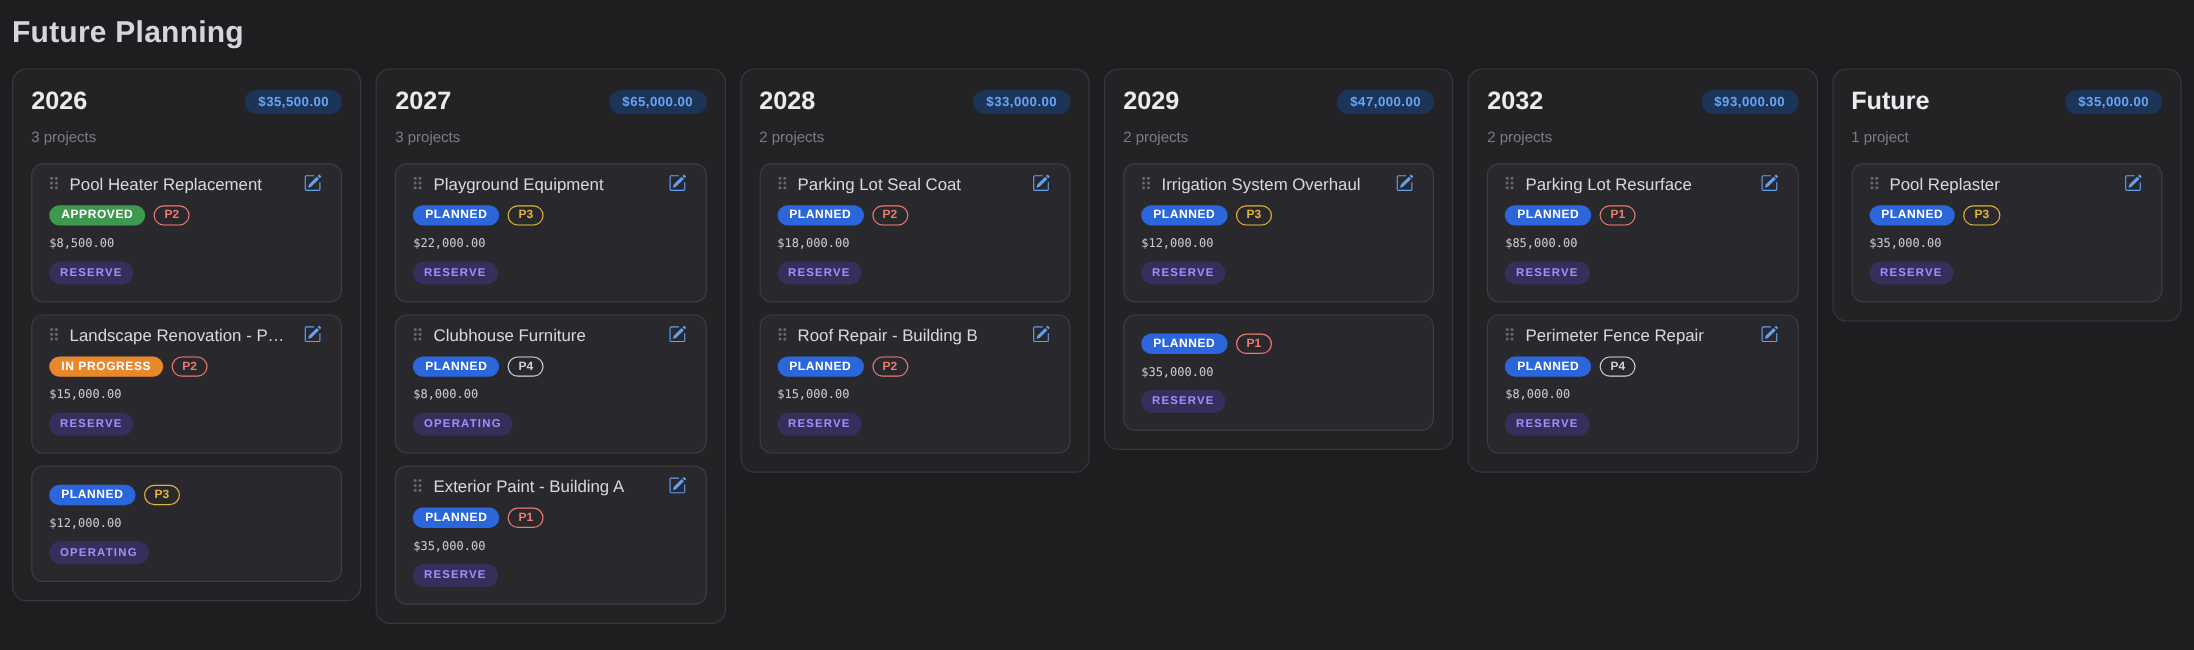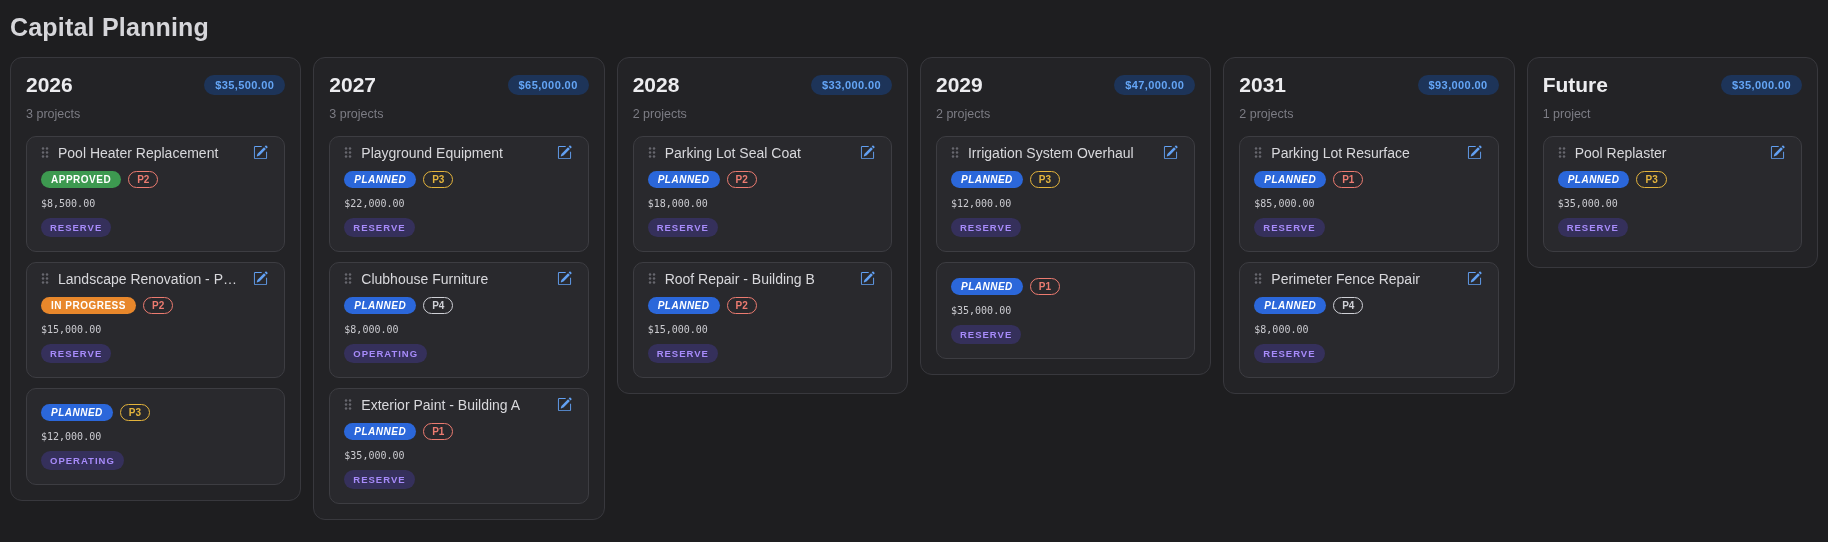--- a/index.html
+++ b/index.html
@@ -43,21 +43,21 @@
     background:none; border:none; cursor:pointer; flex:0 0 auto;
     display:flex; align-items:center; padding:2px;
   }
 
   .badge-row { display:flex; align-items:center; gap:7px; margin-top:9px; }
   .pill {
     color:#fff; font-size:10px; font-weight:700; letter-spacing:.5px;
     padding:3px 10px; border-radius:999px; white-space:nowrap;
   }
   .pill.approved    { background:var(--status_approved); }
-  .pill.planned     { background:var(--status_planned);font-style:italic; }
+  .pill.planned     { background:var(--status_planned); }
   .pill.in-progress { background:var(--status_in_progress); }
   .prio {
     background:transparent; font-size:10px; font-weight:700;
     padding:2px 8px; border-radius:999px; border:1px solid currentColor;
     white-space:nowrap;
   }
   .prio.red    { color:var(--priority_red); }
   .prio.yellow { color:var(--priority_yellow); }
   .prio.gray   { color:var(--priority_gray); }
 
@@ -68,21 +68,21 @@
   .fund {
     display:inline-block; margin-top:9px;
     background:var(--fund_bg); color:var(--fund_text);
     font-size:9.5px; font-weight:700; letter-spacing:1px;
     padding:4px 9px; border-radius:999px;
   }
 </style>
 </head>
 <body>
 
-<div class="page-title">Capital Planning</div>
+<div class="page-title">Future Planning</div>
 
 <div class="board">
   <div class="column">
     <div class="col-header">
       <div class="col-year">2026</div>
       <div class="col-total">$35,500.00</div>
     </div>
     <div class="col-count">3 projects</div>
     <div class="card-list">
   <div class="card">
@@ -387,21 +387,21 @@
     <div class="card-amount">$35,000.00</div>
     <div>
       <span class="fund">RESERVE</span>
     </div>
   </div>
 </div>
   </div>
 
   <div class="column">
     <div class="col-header">
-      <div class="col-year">2031</div>
+      <div class="col-year">2032</div>
       <div class="col-total">$93,000.00</div>
     </div>
     <div class="col-count">2 projects</div>
     <div class="card-list">
   <div class="card">
     <div class="card-top">
       <span class="drag-handle">
         <svg width="8" height="13" viewBox="0 0 8 13">
           <circle cx="2" cy="2.5" r="1.25" fill="var(--drag_dot)"></circle>
           <circle cx="6" cy="2.5" r="1.25" fill="var(--drag_dot)"></circle>

